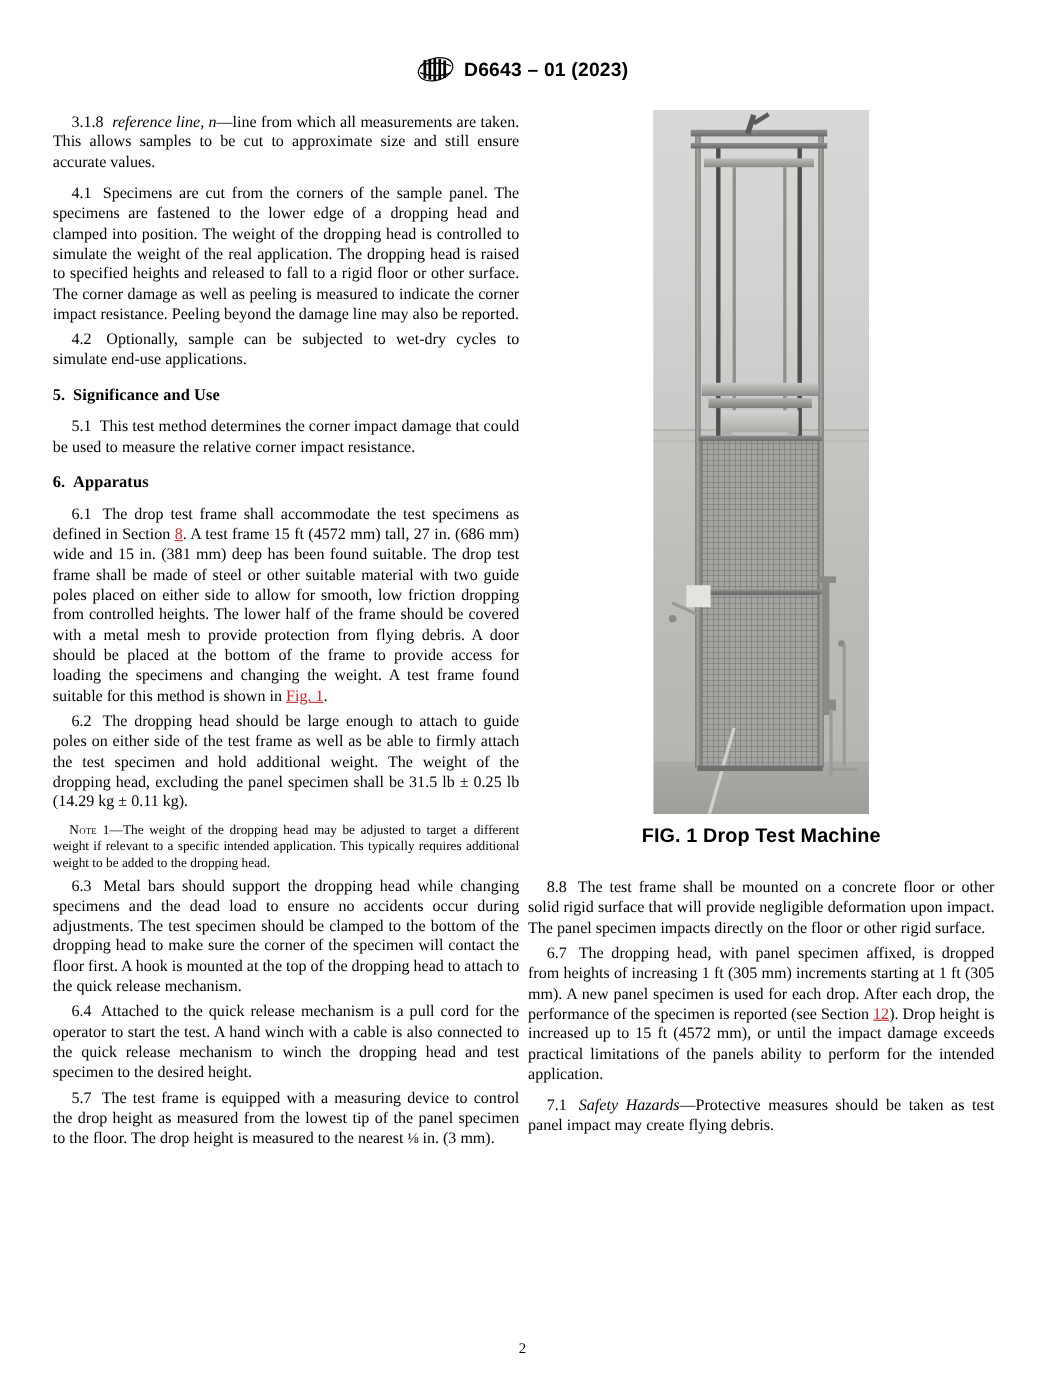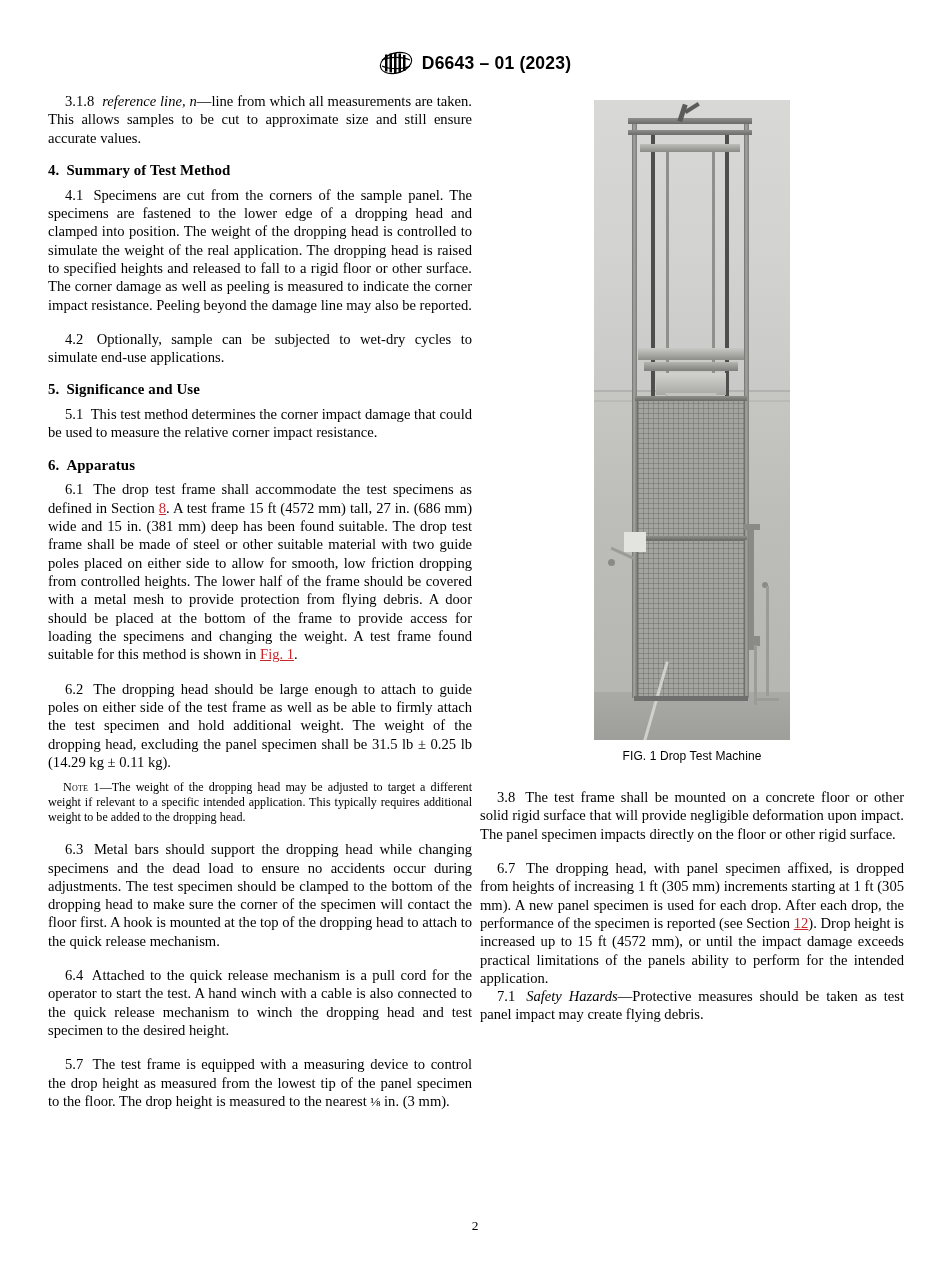--- a/index.html
+++ b/index.html
@@ -61,22 +61,22 @@
   h2.section-heading {
     font-size: 14.9px;
     font-weight: bold;
     margin: 14px 0 6px 0;
     text-indent: 0;
     text-align: left;
     letter-spacing: 0.1px;
   }
   h2.section-heading .num { margin-right: 7px; }
 
-  .para { margin-top: 16px; }
-  .para-first { margin-top: 0; }
+  .para { margin-top: 5px; }
+  .para-first { margin-top: 10px; }
 
   .pnum { margin-right: 4px; }
 
   i, .ital { font-style: italic; }
 
   .xref {
     color: #c8252b;
   }
 
   
@@ -104,22 +104,22 @@
   .figure-photo {
     position: relative;
     width: 196px;
     height: 640px;
     margin: 8px auto 0 auto;
     overflow: hidden;
     background: #cfcfcd;
   }
   .figure-caption {
     font-family: "Liberation Sans", sans-serif;
-    font-weight: normal;
-    font-size: 12px;
+    font-weight: bold;
+    font-size: 18px;
     text-align: center;
     margin-top: 9px;
     letter-spacing: 0.1px;
   }
 
   
   .ph-wallupper {
     position: absolute; left: 0; top: 0; width: 100%; height: 292px;
     background: linear-gradient(180deg,#d8d8d6 0%,#d2d2d0 55%,#c9c9c7 100%);
   }
@@ -198,21 +198,20 @@
       </g>
     </svg>
   </span>
   <span class="doc-designation">D6643 – 01 (2023)</span>
 </div>
 
 <div class="col col-left">
 
   <p class="para-first"><span class="pnum">3.1.8</span> <i>reference line, n</i><span>—line from which all measurements are taken. This allows samples to be cut to approximate size and still ensure accurate values.</span></p>
 
-  <h2 class="section-heading"><span class="num">4.</span><span>Summary of Test Method</span></h2>
 
   <p class="para-first"><span class="pnum">4.1</span> <span>Specimens are cut from the corners of the sample panel. The specimens are fastened to the lower edge of a dropping head and clamped into position. The weight of the dropping head is controlled to simulate the weight of the real application. The dropping head is raised to specified heights and released to fall to a rigid floor or other surface. The corner damage as well as peeling is measured to indicate the corner impact resistance. Peeling beyond the damage line may also be reported.</span></p>
 
   <p class="para"><span class="pnum">4.2</span> <span>Optionally, sample can be subjected to wet-dry cycles to simulate end-use applications.</span></p>
 
   <h2 class="section-heading"><span class="num">5.</span><span>Significance and Use</span></h2>
 
   <p class="para-first"><span class="pnum">5.1</span> <span>This test method determines the corner impact damage that could be used to measure the relative corner impact resistance.</span></p>
 
   <h2 class="section-heading"><span class="num">6.</span><span>Apparatus</span></h2>
@@ -278,21 +277,21 @@
 
     <div class="ph-cable" style="left:60px; top:560px; width:3px; height:86px; transform:rotate(16deg); background:#d0d0cd;"></div>
 
     <div class="ph-rail" style="left:40px; top:596px; width:114px; height:5px; background:#6f6f6d;"></div>
   </div>
   <div class="figure-caption">FIG. 1 Drop Test Machine</div>
 </div>
 
 <div class="col" style="left:480px; top:788px;">
 
-  <p class="para-first"><span class="pnum">3.8</span> <span>The test frame shall be mounted on a concrete floor or other solid rigid surface that will provide negligible deformation upon impact. The panel specimen impacts directly on the floor or other rigid surface.</span></p>
+  <p class="para-first"><span class="pnum">8.8</span> <span>The test frame shall be mounted on a concrete floor or other solid rigid surface that will provide negligible deformation upon impact. The panel specimen impacts directly on the floor or other rigid surface.</span></p>
 
 
   <p class="para"><span class="pnum">6.7</span> <span>The dropping head, with panel specimen affixed, is dropped from heights of increasing 1 ft (305 mm) increments starting at 1 ft (305 mm). A new panel specimen is used for each drop. After each drop, the performance of the specimen is reported (see Section </span><a class="xref" href="#">12</a><span>). Drop height is increased up to 15 ft (4572 mm), or until the impact damage exceeds practical limitations of the panels ability to perform for the intended application.</span></p>
 
 
 
   <p class="para-first"><span class="pnum">7.1</span> <i>Safety Hazards</i><span>—Protective measures should be taken as test panel impact may create flying debris.</span></p>
 
 </div>
 

